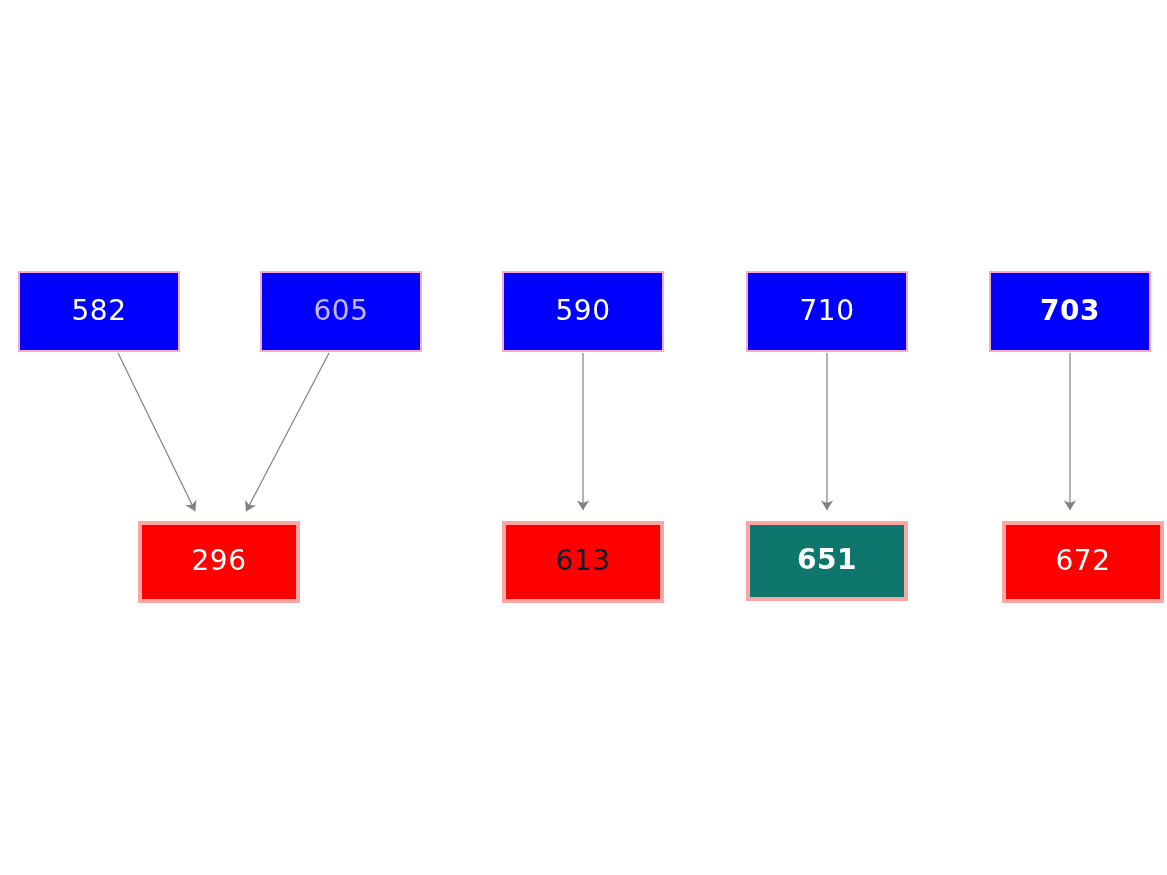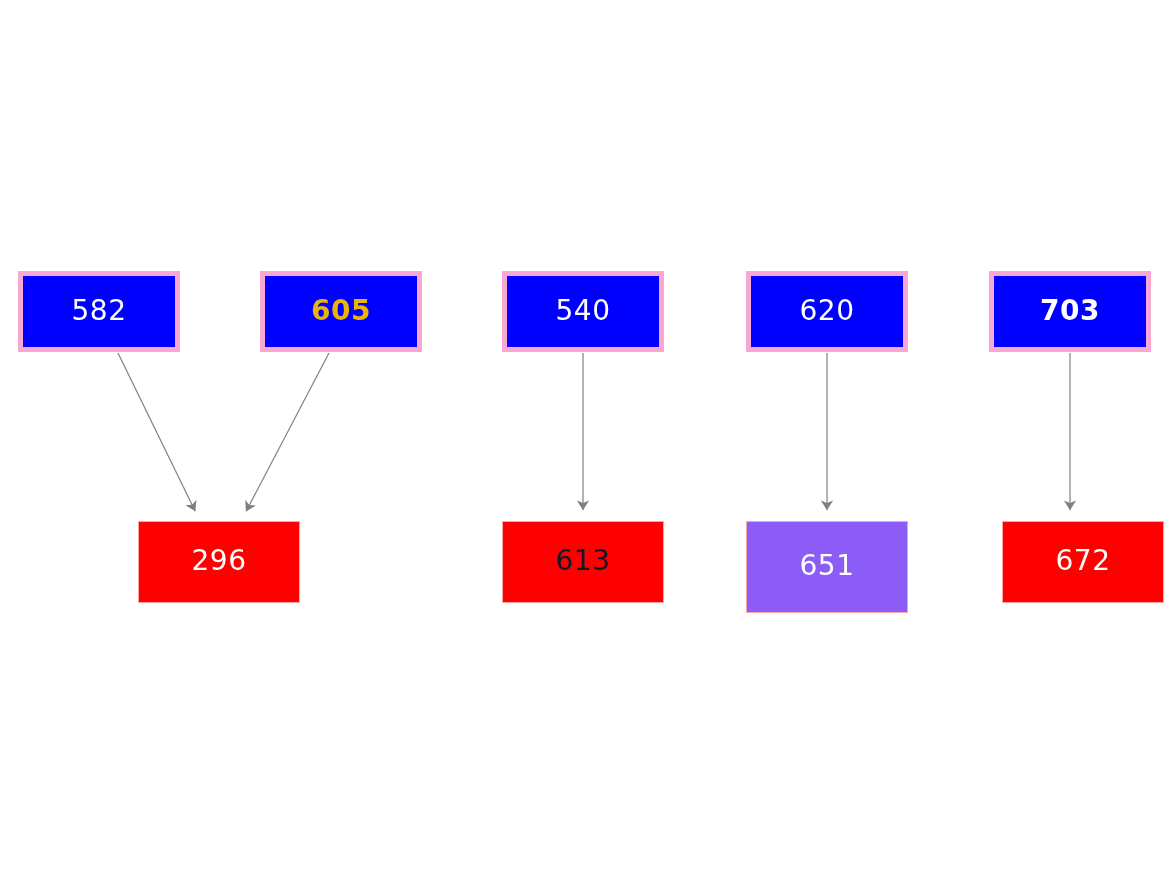--- a/index.html
+++ b/index.html
@@ -34,26 +34,26 @@
     align-items: center;
     justify-content: center;
     color: #ffffff;
     font-size: 28px;
     line-height: 1;
     letter-spacing: 0.5px;
     user-select: none;
   }
   .node-source {
     background: #0000ff;
-    border: 5px solid #f9a8d4;
+    border: 2px solid #f9a8d4;
     text-align: right;
   }
   .node-target {
     background: #ff0000;
-    border: 1px solid #fca5a5;
+    border: 4px solid #fca5a5;
   }
   .node-label {
     display: block;
     transform: translateY(-1px);
   }
 </style>
 </head>
 <body>
 
 <div id="canvas">
@@ -71,38 +71,38 @@
         <line x1="827" y1="353" x2="827" y2="510" stroke="#808080" stroke-width="1.2" marker-end="url(#arrowhead)"></line>
         <line x1="1070" y1="353" x2="1070" y2="510" stroke="#808080" stroke-width="1.2" marker-end="url(#arrowhead)"></line>
       </g>
   </svg>
 
   <div id="nodes-group">
       <div class="node node-source" style="left: 18px; top: 271px; width: 162px; height: 81px; background: rgb(0, 0, 255);">
         <span class="node-label" style="color: rgb(255, 255, 255);">582</span>
       </div>
       <div class="node node-source" style="left: 260px; top: 271px; width: 162px; height: 81px; background: rgb(0, 0, 255);">
-        <span class="node-label" style="color: #eab308; font-weight: bold;">605</span>
+        <span class="node-label" style="color: #c4b5fd;">605</span>
       </div>
       <div class="node node-source" style="left: 502px; top: 271px; width: 162px; height: 81px; background: rgb(0, 0, 255);">
-        <span class="node-label" style="color: rgb(255, 255, 255);">540</span>
+        <span class="node-label" style="color: rgb(255, 255, 255);">590</span>
       </div>
       <div class="node node-source" style="left: 746px; top: 271px; width: 162px; height: 81px; background: rgb(0, 0, 255);">
-        <span class="node-label" style="color: rgb(255, 255, 255);">620</span>
+        <span class="node-label" style="color: rgb(255, 255, 255);">710</span>
       </div>
       <div class="node node-source" style="left: 989px; top: 271px; width: 162px; height: 81px; background: rgb(0, 0, 255);">
         <span class="node-label" style="color: rgb(255, 255, 255); font-weight: bold;">703</span>
       </div>
       <div class="node node-target" style="left: 138px; top: 521px; width: 162px; height: 82px; background: rgb(255, 0, 0);">
         <span class="node-label" style="color: rgb(255, 255, 255);">296</span>
       </div>
       <div class="node node-target" style="left: 502px; top: 521px; width: 162px; height: 82px; background: rgb(255, 0, 0);">
         <span class="node-label" style="color: #0f172a;">613</span>
       </div>
-      <div class="node node-target" style="left: 746px; top: 521px; width: 162px; height: 92px; background: #8b5cf6;">
+      <div class="node node-target" style="left: 746px; top: 521px; width: 162px; height: 80px; background: #0f766e; font-weight: bold;">
         <span class="node-label" style="color: rgb(255, 255, 255);">651</span>
       </div>
       <div class="node node-target" style="left: 989px; top: 521px; width: 162px; height: 82px; background: rgb(255, 0, 0); margin-left: 13px;">
         <span class="node-label" style="color: rgb(255, 255, 255);">672</span>
       </div>
     </div>
 
 </div>
 
 </body></html>

